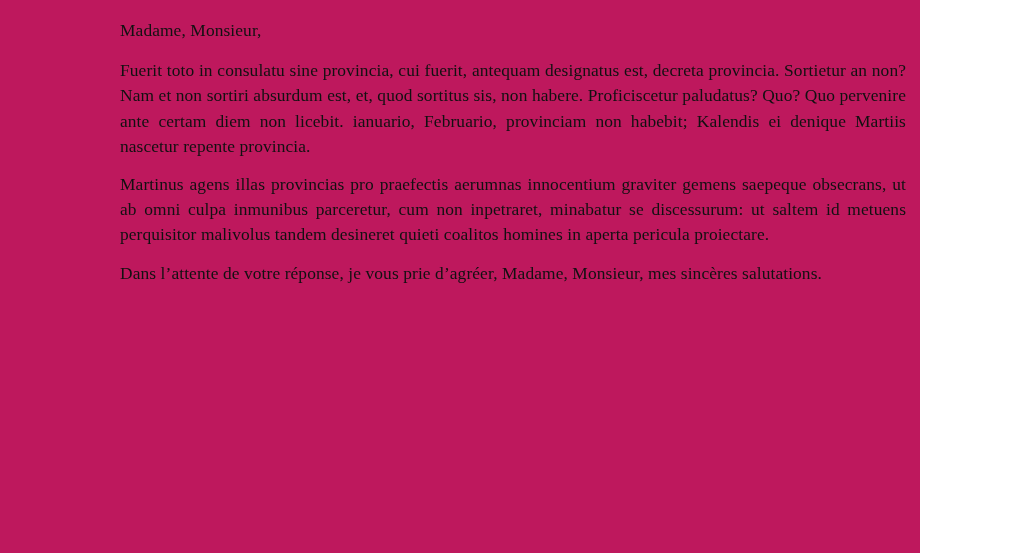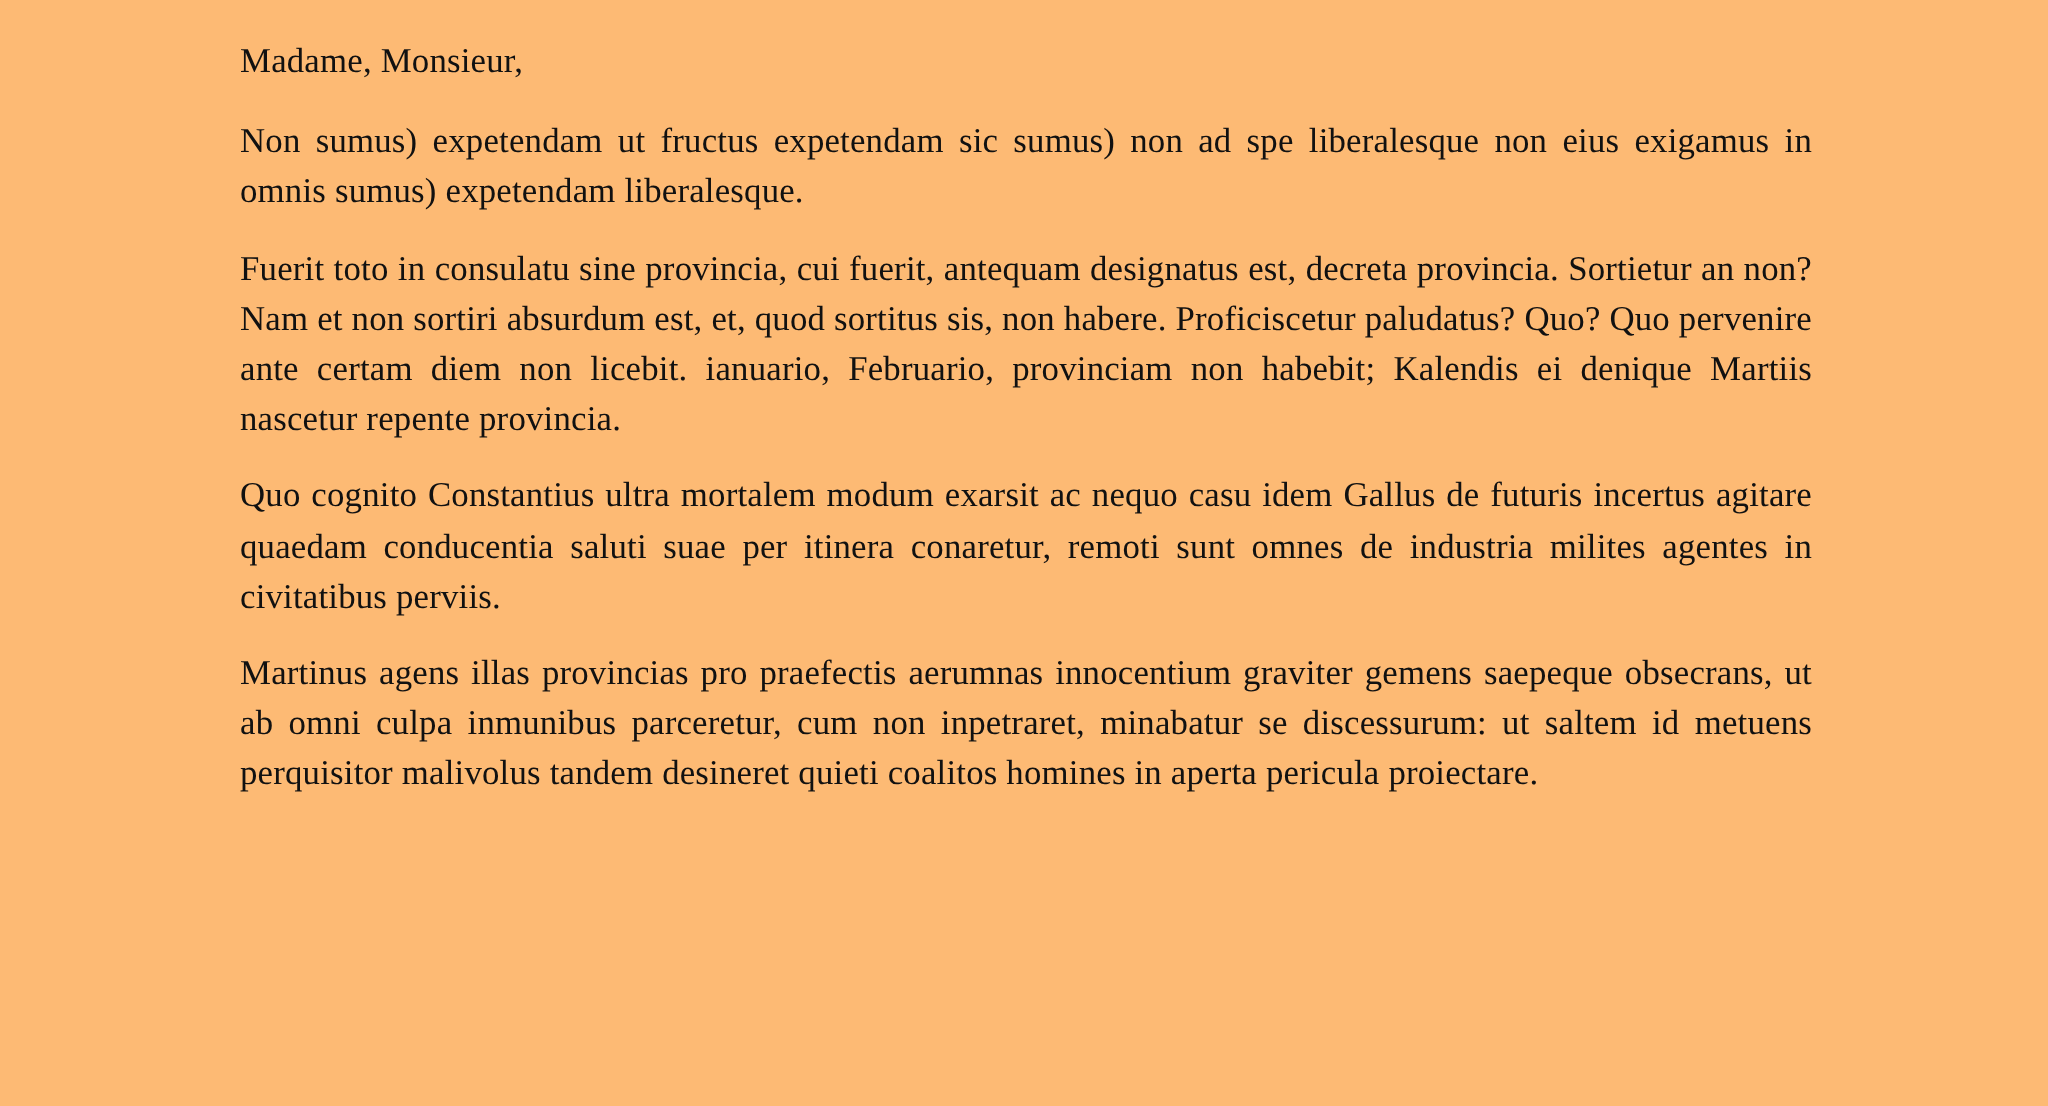--- a/index.html
+++ b/index.html
@@ -9,23 +9,23 @@
   }
   body {
     width: 1024px;
     height: 553px;
     overflow: hidden;
     font-family: "Liberation Serif", "DejaVu Serif", serif;
     color: #1a1a1a;
   }
   .page {
     position: relative;
-    width: 1024px;
+    width: 920px;
     height: 553px;
-    background: #fdba74;
+    background: #be185d;
     box-sizing: border-box;
   }
   .letter-body {
     position: absolute;
     left: 120px;
     top: 18px;
     width: 786px;
   }
   .para {
     margin: 0 0 13px 0;
@@ -49,24 +49,23 @@
   }
 </style>
 </head>
 <body>
 
 <div class="page">
   <div class="letter-body">
 
     <p class="para salutation">Madame, Monsieur,</p>
 
-    <p class="para">Non sumus) expetendam ut fructus expetendam sic sumus) non ad spe liberalesque non eius exigamus in omnis sumus) expetendam liberalesque.</p>
 
     <p class="para">Fuerit toto in consulatu sine provincia, cui fuerit, antequam designatus est, decreta provincia. Sortietur an non? Nam et non sortiri absurdum est, et, quod sortitus sis, non habere. Proficiscetur paludatus? Quo? Quo pervenire ante certam diem non licebit. ianuario, Februario, provinciam non habebit; Kalendis ei denique Martiis nascetur repente provincia.</p>
 
-    <p class="para">Quo cognito Constantius ultra mortalem modum exarsit ac nequo casu idem Gallus de futuris incertus agitare quaedam conducentia saluti suae per itinera conaretur, remoti sunt omnes de industria milites agentes in civitatibus perviis.</p>
 
     <p class="para">Martinus agens illas provincias pro praefectis aerumnas innocentium graviter gemens saepeque obsecrans, ut ab omni culpa inmunibus parceretur, cum non inpetraret, minabatur se discessurum: ut saltem id metuens perquisitor malivolus tandem desineret quieti coalitos homines in aperta pericula proiectare.</p>
 
 
+    <p class="para closing last-para">Dans l’attente de votre réponse, je vous prie d’agréer, Madame, Monsieur, mes sincères salutations.</p>
 
   </div>
 </div>
 
 </body></html>

